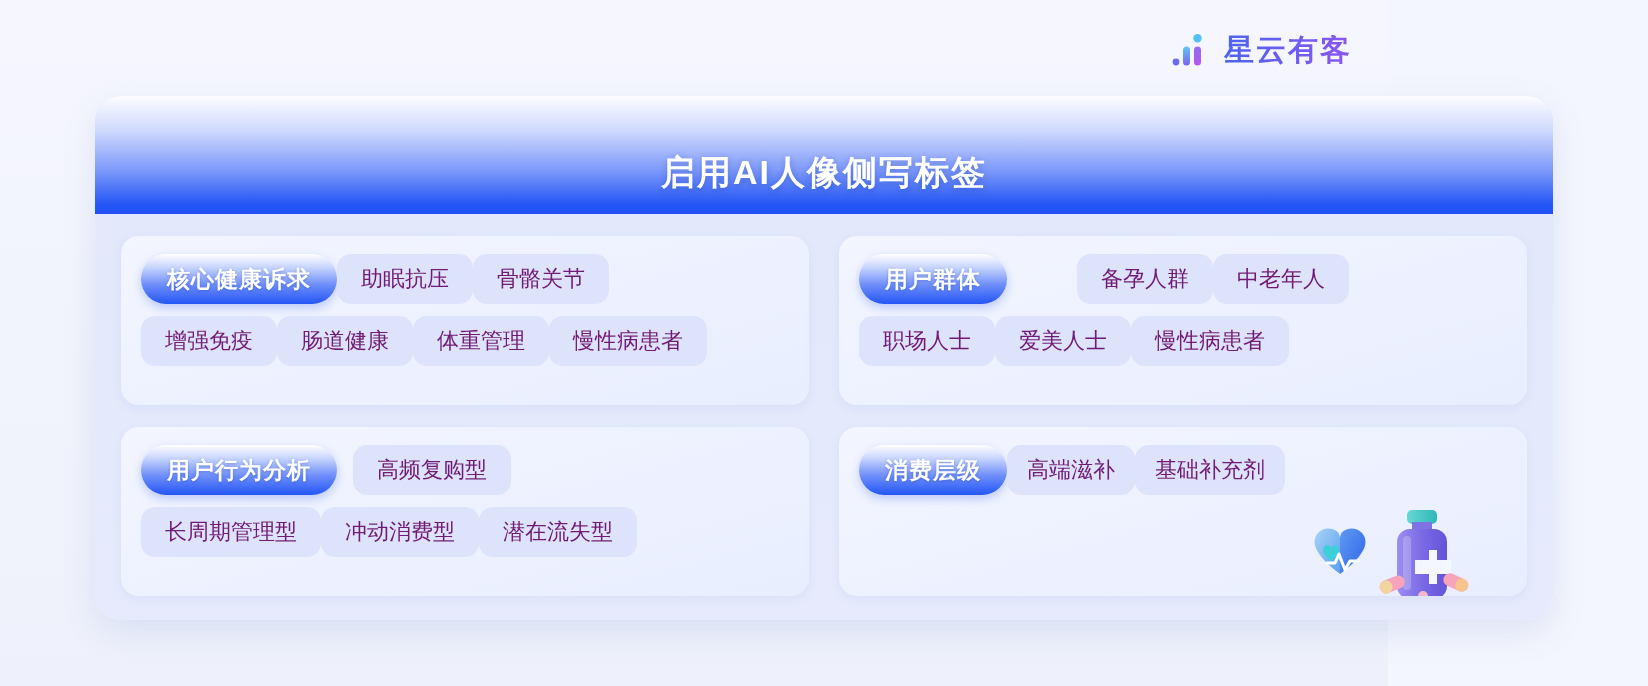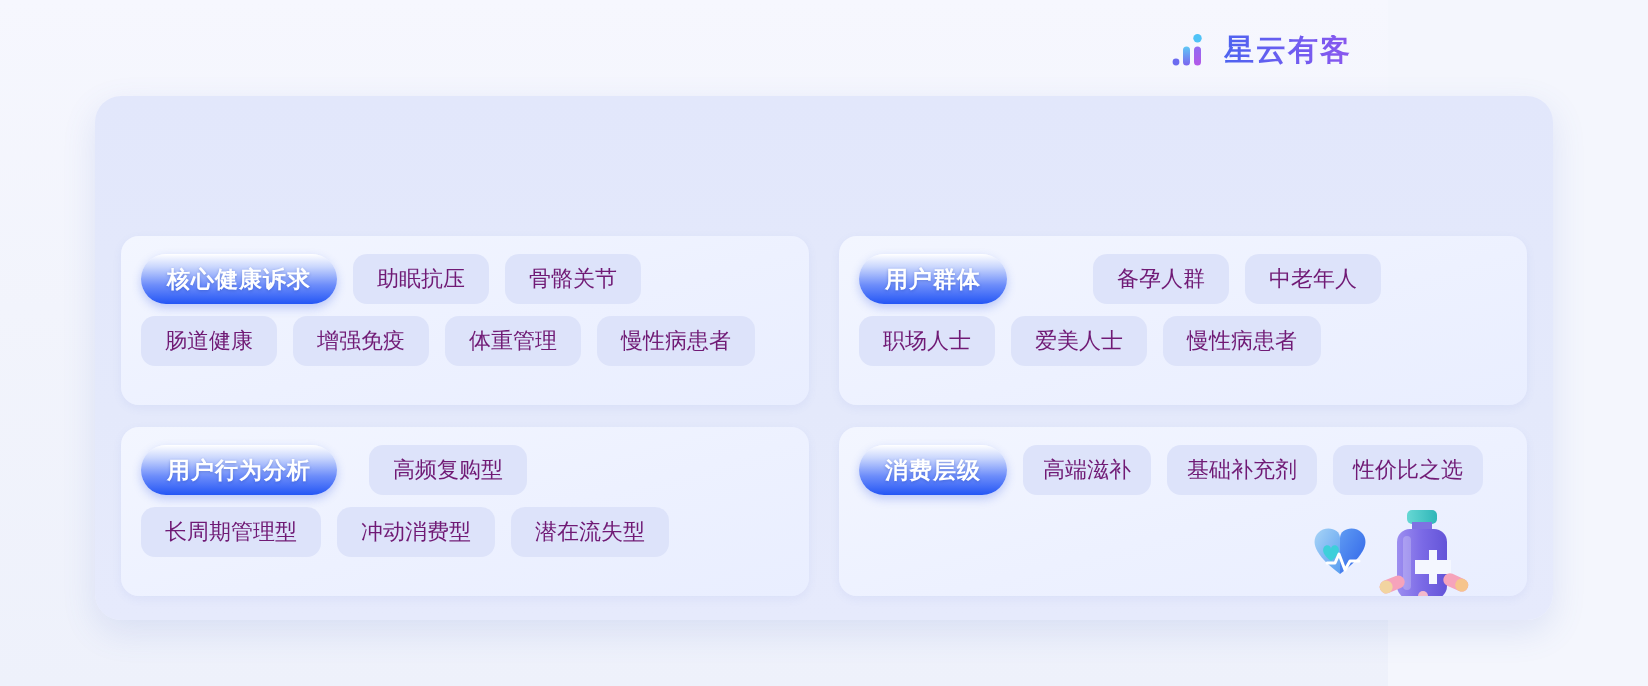--- a/index.html
+++ b/index.html
@@ -61,21 +61,21 @@
   }
   .panel{
     position:relative;
     border-radius:18px;
     background:linear-gradient(165deg,#f3f6ff 0%,#edf1ff 55%,#e9eeff 100%);
     box-shadow:0 3px 10px rgba(92,116,205,.08);
     padding:18px 20px 16px 20px;
     overflow:hidden;
   }
   .rows{ display:flex; flex-direction:column; gap:12px; }
-  .row{ display:flex; align-items:flex-end; gap:16px; flex-wrap:nowrap;font-family:Liberation Serif, serif; }
+  .row{ display:flex; align-items:flex-end; gap:0; flex-wrap:nowrap;font-family:Liberation Serif, serif; }
 
   .cat-pill{
     flex:none;
     display:inline-flex; align-items:center; justify-content:center;
     height:50px; padding:0 26px;
     border-radius:26px;
     background:linear-gradient(180deg,#ffffff 0%,#c9d6fd 26%,#6d8dfa 62%,#2456f5 100%);
     color:#ffffff; font-size:23px; font-weight:700; letter-spacing:1px;
     text-shadow:0 1px 3px rgba(20,50,160,.32);
     box-shadow:0 4px 10px rgba(53,89,228,.28);
@@ -119,33 +119,36 @@
         <rect x="11" y="13.5" width="7" height="19" rx="3.5" fill="url(#g1)"></rect>
         <rect x="22" y="13.5" width="7" height="19" rx="3.5" fill="url(#g2)"></rect>
         <circle cx="25.5" cy="5.2" r="4.2" fill="#4fc3f7"></circle>
       </svg>
     </span>
     <span class="brand-text">星云有客</span>
   </div>
 
   <div class="card">
 
+    <div class="card-header">
+      <div class="card-title">启用AI人像侧写标签</div>
+    </div>
 
     <div class="grid">
 
       <div class="panel">
         <div class="rows">
           <div class="row">
             <span class="cat-pill">核心健康诉求</span>
             <span class="tag">助眠抗压</span>
             <span class="tag">骨骼关节</span>
           </div>
           <div class="row">
+            <span class="tag">增强免疫</span>
             <span class="tag">肠道健康</span>
-            <span class="tag">增强免疫</span>
             <span class="tag">体重管理</span>
             <span class="tag">慢性病患者</span>
           </div>
         </div>
       </div>
 
       <div class="panel">
         <div class="rows">
           <div class="row">
             <span class="cat-pill">用户群体</span>
@@ -173,21 +176,20 @@
           </div>
         </div>
       </div>
 
       <div class="panel">
         <div class="rows">
           <div class="row">
             <span class="cat-pill">消费层级</span>
             <span class="tag" style="padding:0 20px">高端滋补</span>
             <span class="tag" style="padding:0 20px">基础补充剂</span>
-            <span class="tag" style="padding:0 20px">性价比之选</span>
           </div>
         </div>
 
         <span class="illus">
           <svg width="164" height="96" viewBox="0 0 164 96" xmlns="http://www.w3.org/2000/svg">
             <defs>
               <linearGradient id="hL" x1="0" y1="0" x2="1" y2="1">
                 <stop offset="0" stop-color="#a7d4f7"></stop>
                   <stop offset="1" stop-color="#5b9ef0"></stop>
               </linearGradient>

